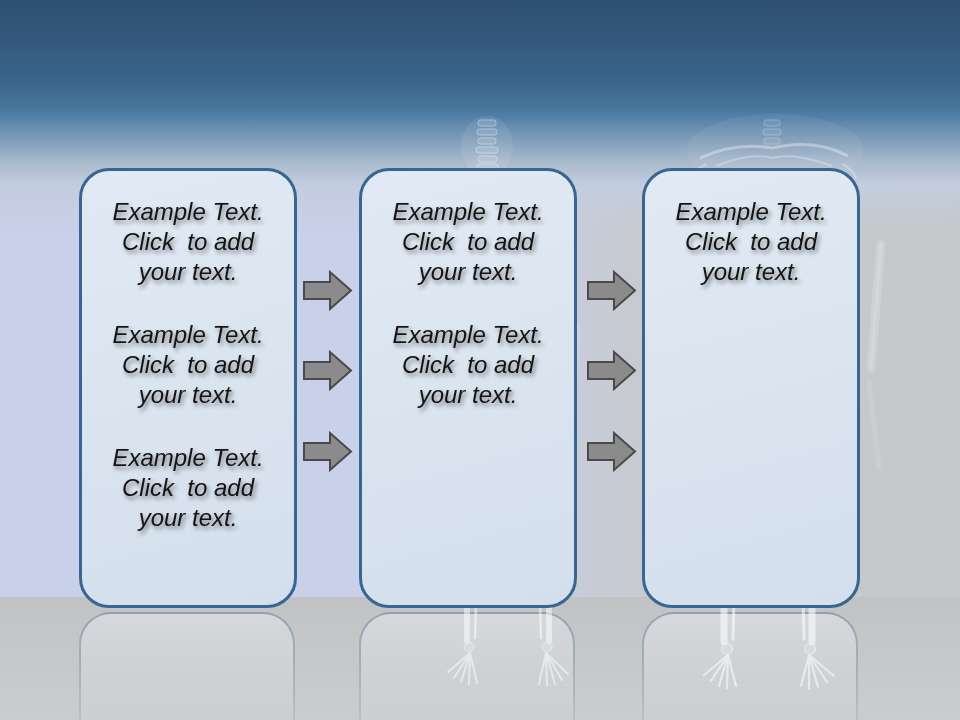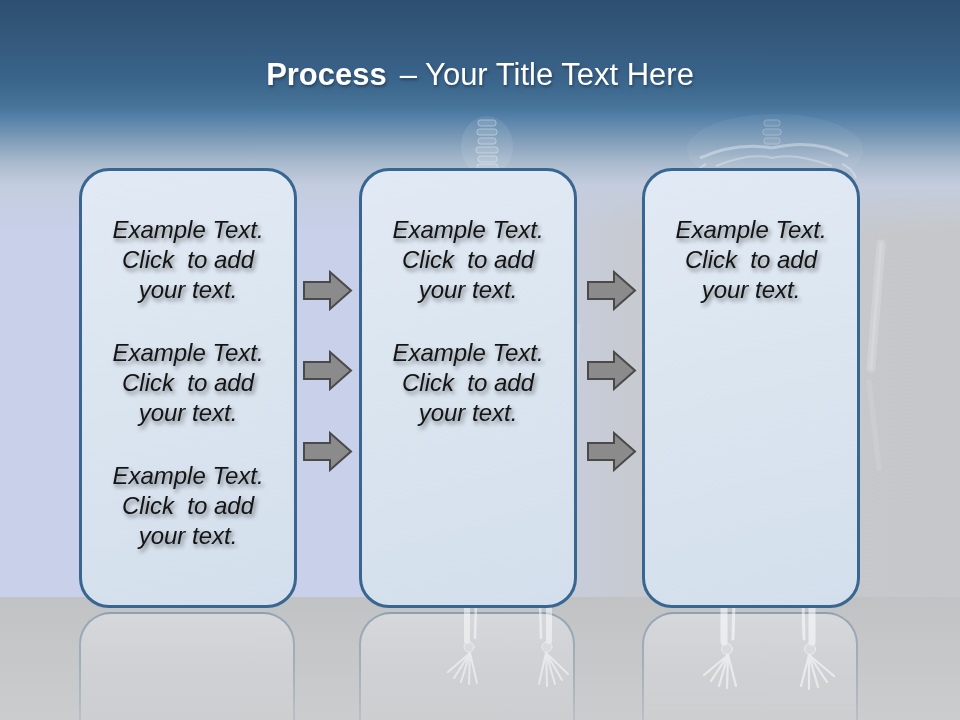--- a/index.html
+++ b/index.html
@@ -39,21 +39,21 @@
   .title-bold{font-weight:bold;}
   .title-rest{font-weight:normal;margin-left:13px;}
   
   .pbox{
     position:absolute;top:168px;width:212px;height:434px;
     border:3px solid #386690;border-radius:30px;
     background:linear-gradient(165deg,#e1eaf4 0%,#dbe5f0 45%,#d3dfec 100%);
     box-sizing:content-box;
   }
   .pbox.b1{left:79px;} .pbox.b2{left:359px;} .pbox.b3{left:642px;}
-  .pbox .inner{padding:44px 8px 0 8px;}
+  .pbox .inner{padding:26px 8px 0 8px;}
   .pbox p{
     margin:0 0 33px 0;text-align:center;font-style:italic;
     font-size:24px;line-height:30px;color:#141414;white-space:pre-wrap;
     text-shadow:2px 3px 4px rgba(0,0,0,0.45);
   }
   .arrow{position:absolute;width:50px;height:41px;}
 </style>
 </head>
 <body>
 
@@ -155,23 +155,20 @@
           <line x1="809" y1="655" x2="834" y2="676"></line>
           <line x1="809" y1="655" x2="827" y2="682"></line>
           <line x1="809" y1="655" x2="818" y2="687"></line>
           <line x1="809" y1="655" x2="809" y2="689"></line>
           <line x1="809" y1="655" x2="801" y2="686"></line>
         </g>
       </g>
     </g>
   </svg>
 
-  <div class="title">
-    <span class="title-bold">Process</span><span class="title-rest">– Your Title Text Here</span>
-  </div>
 
   <div class="pbox b1">
     <div class="inner">
         <p>Example Text.
 Click  to add
 your text.</p>
         <p>Example Text.
 Click  to add
 your text.</p>
         <p>Example Text.

